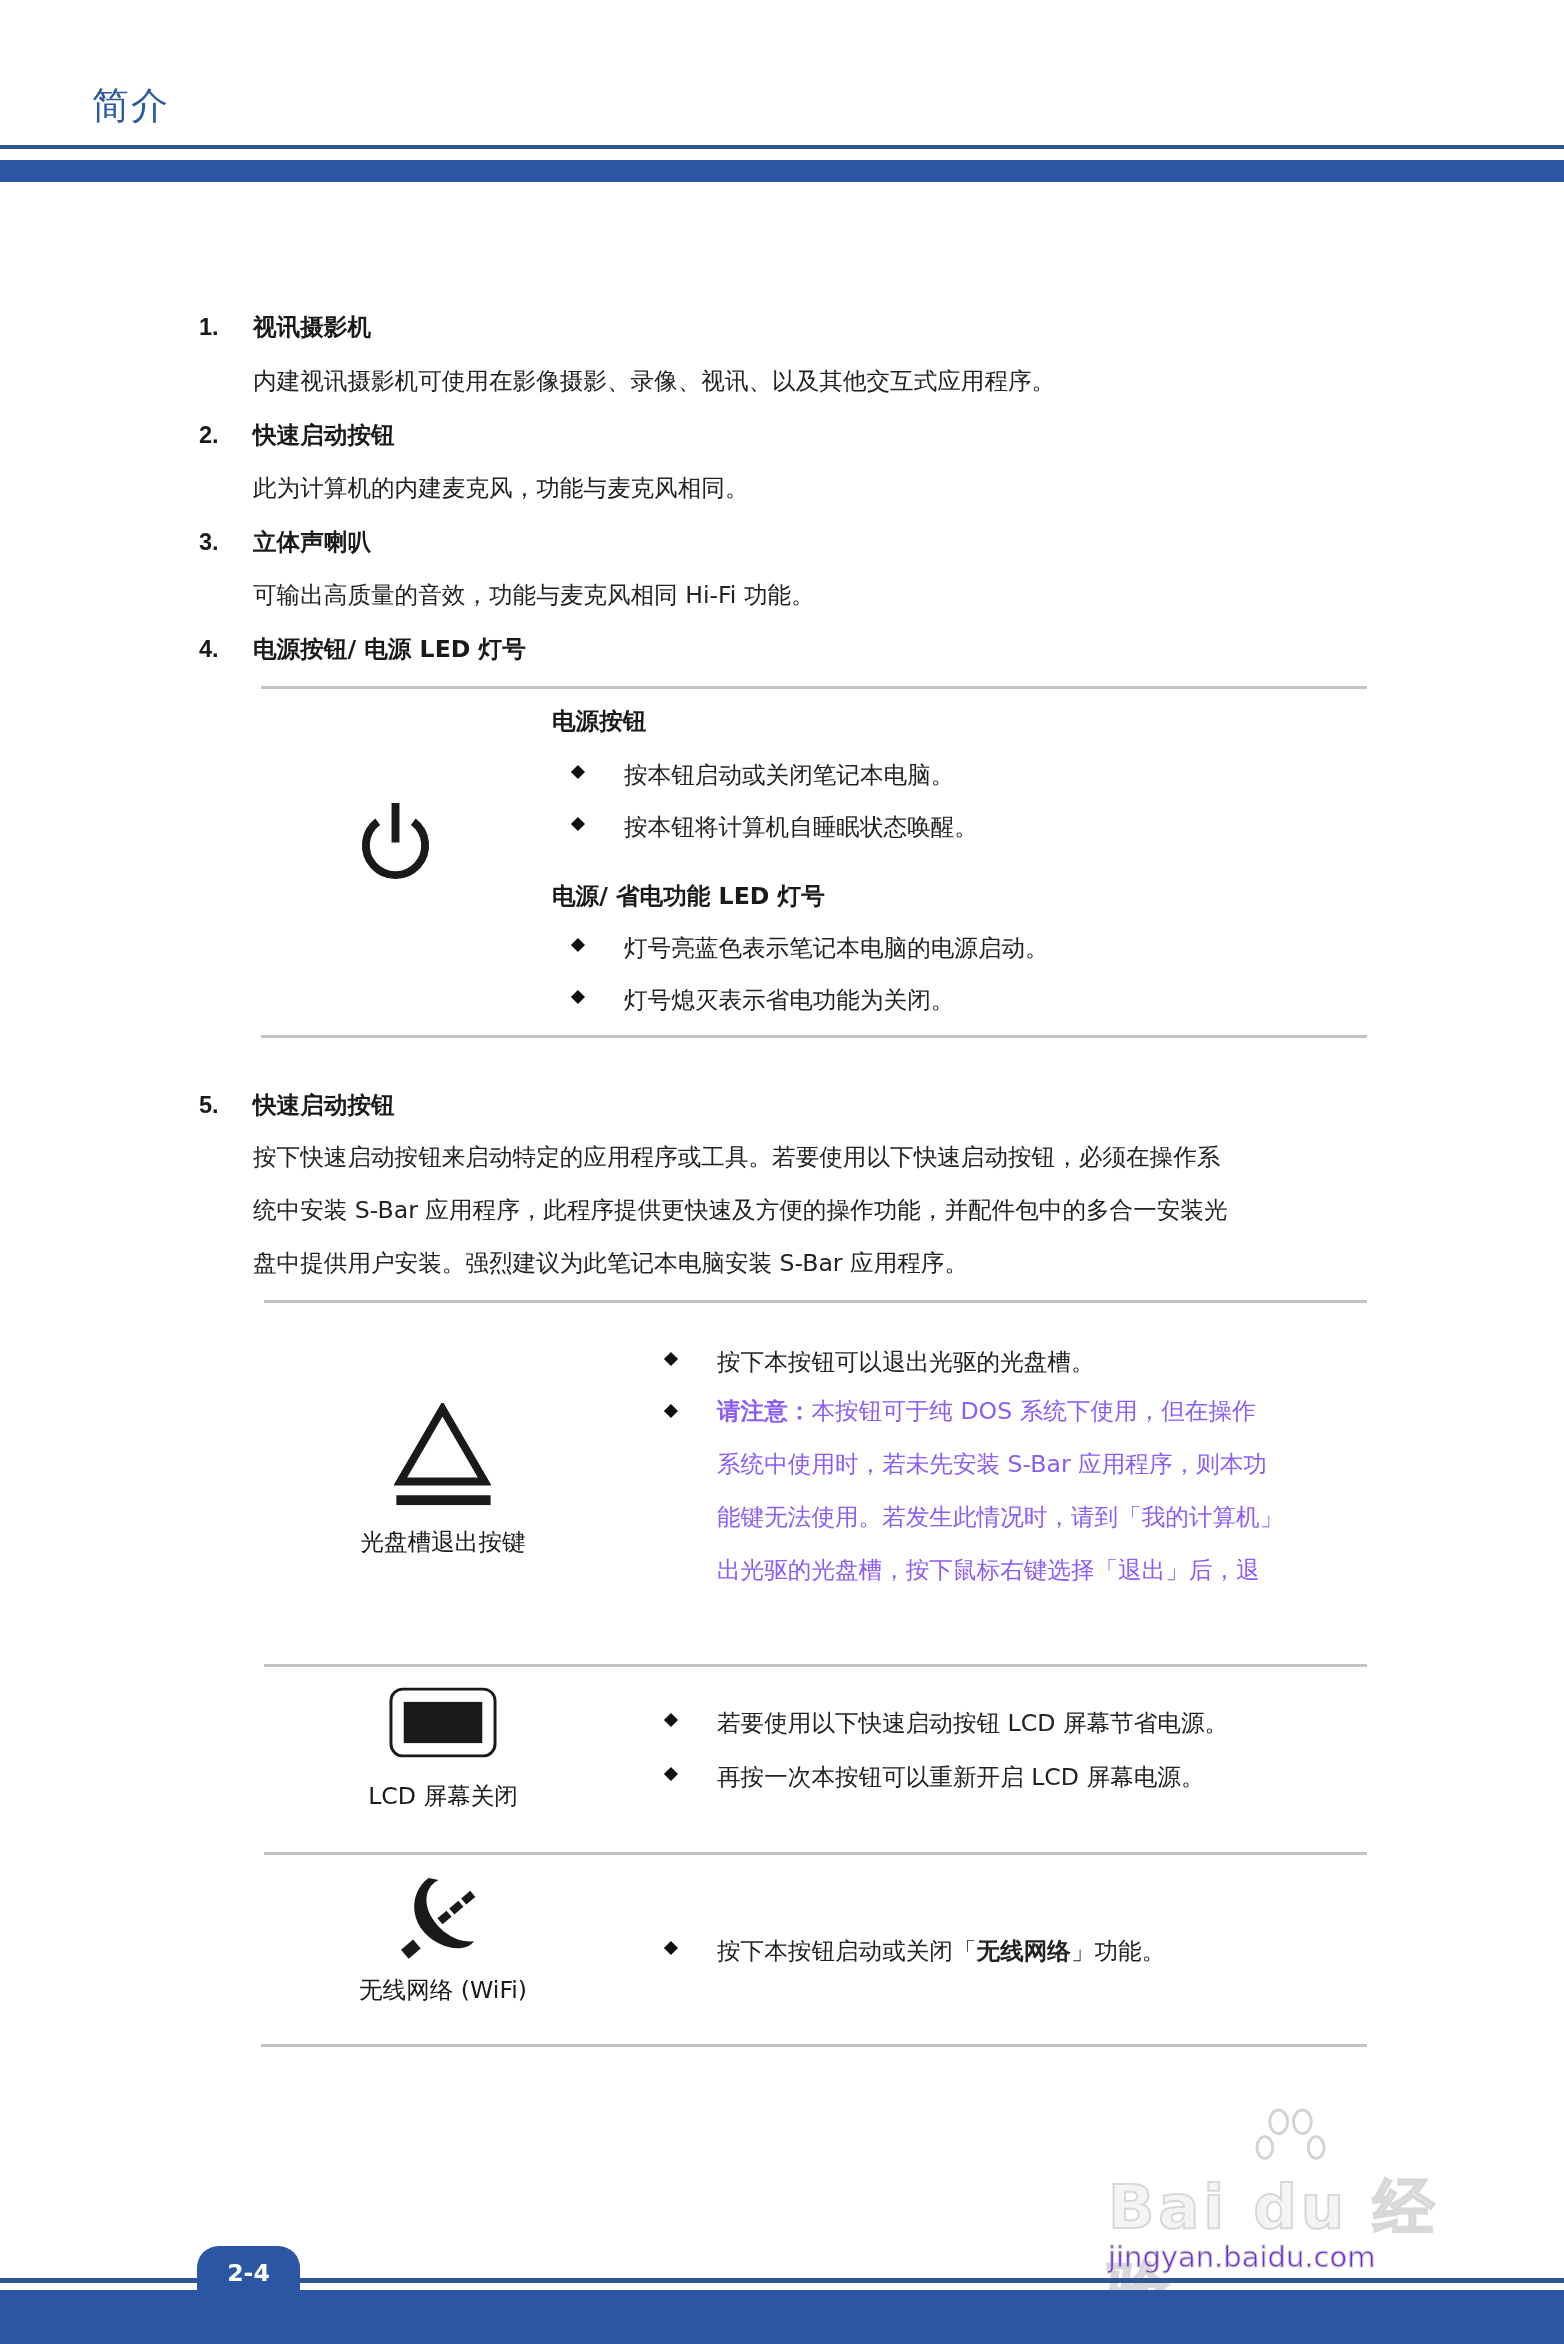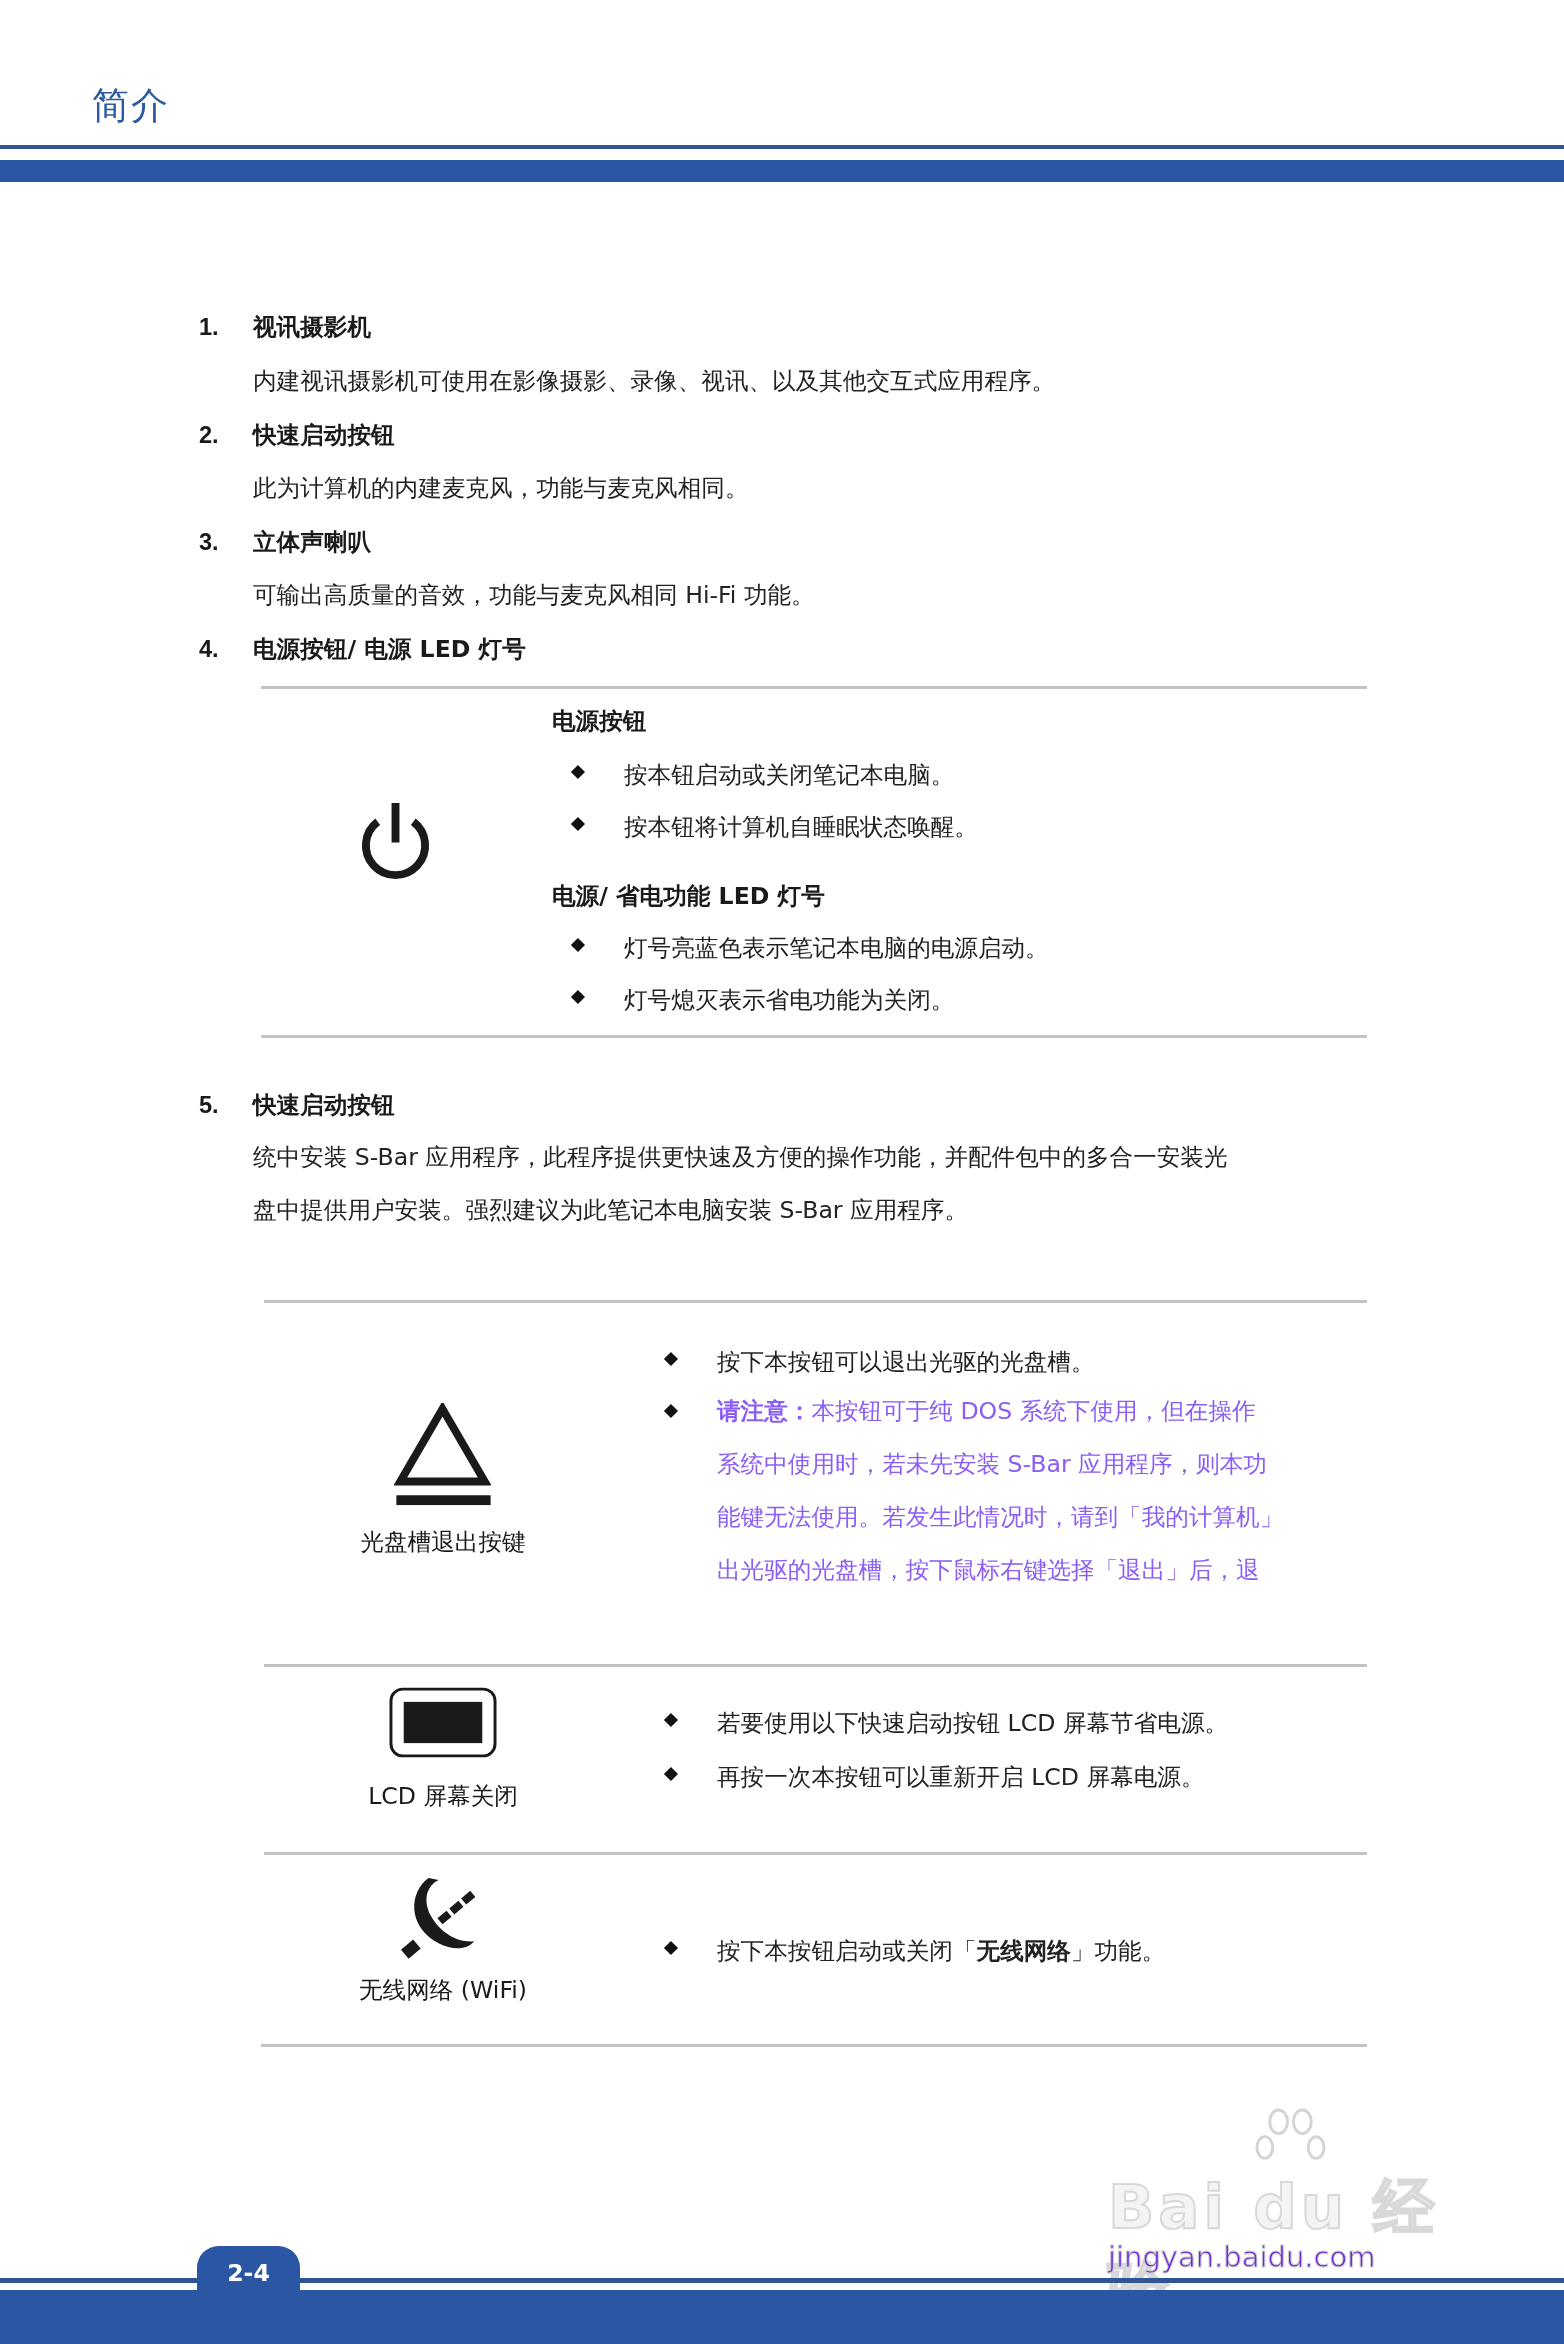--- a/index.html
+++ b/index.html
@@ -89,20 +89,21 @@
     <span class="dot"></span>
     <span class="txt">灯号熄灭表示省电功能为关闭。</span>
   </div>
 
 <div class="rule" style="left:261px; top:1035px; width:1106px;"></div>
 
 <div class="item-title" style="top:1089px">
   <span class="item-num">5.</span><span>快速启动按钮</span>
 </div>
 <div class="para" style="top:1131px">
+  <div>按下快速启动按钮来启动特定的应用程序或工具。若要使用以下快速启动按钮，必须在操作系</div>
   <div>统中安装 S-Bar 应用程序，此程序提供更快速及方便的操作功能，并配件包中的多合一安装光</div>
   <div>盘中提供用户安装。强烈建议为此笔记本电脑安装 S-Bar 应用程序。</div>
 </div>
 
 <div class="rule" style="left:264px; top:1300px; width:1103px;"></div>
 
 <svg class="icon" style="left:394px; top:1403px;" width="97" height="106" viewBox="0 0 98 108">
   <polygon points="49,6 92,80 6,80" fill="none" stroke="#1a1a1a" stroke-width="8" stroke-linejoin="miter"></polygon>
   <rect x="2" y="94" width="96" height="10" fill="#1a1a1a"></rect>
 </svg>

